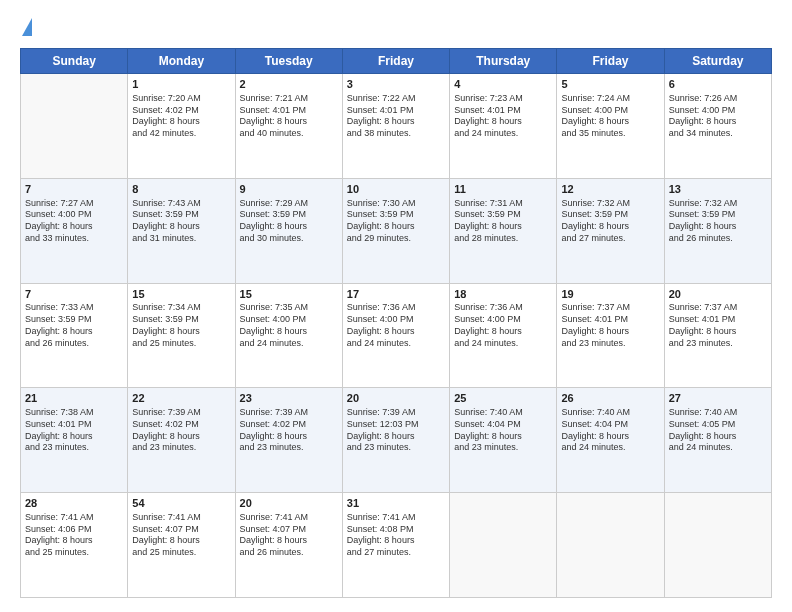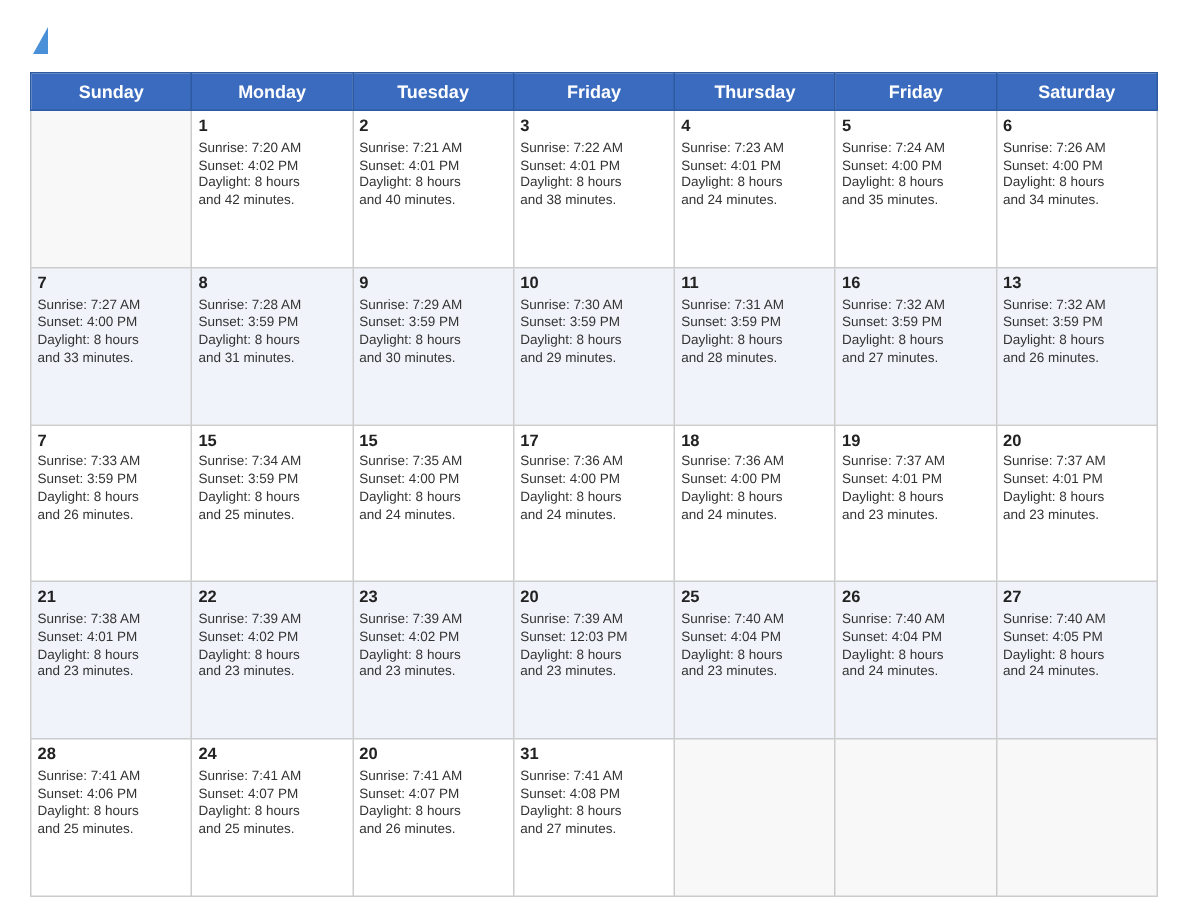--- a/index.html
+++ b/index.html
@@ -190,21 +190,21 @@
         <tr>
           <td class="row-shade">
             <span class="day-number">7</span>
             <div class="day-info">Sunrise: 7:27 AM</div>
             <div class="day-info">Sunset: 4:00 PM</div>
             <div class="day-info">Daylight: 8 hours</div>
             <div class="day-info">and 33 minutes.</div>
           </td>
           <td class="row-shade">
             <span class="day-number">8</span>
-            <div class="day-info">Sunrise: 7:28 AM</div>
+            <div class="day-info">Sunrise: 7:43 AM</div>
             <div class="day-info">Sunset: 3:59 PM</div>
             <div class="day-info">Daylight: 8 hours</div>
             <div class="day-info">and 31 minutes.</div>
           </td>
           <td class="row-shade">
             <span class="day-number">9</span>
             <div class="day-info">Sunrise: 7:29 AM</div>
             <div class="day-info">Sunset: 3:59 PM</div>
             <div class="day-info">Daylight: 8 hours</div>
             <div class="day-info">and 30 minutes.</div>
@@ -217,21 +217,21 @@
             <div class="day-info">and 29 minutes.</div>
           </td>
           <td class="row-shade">
             <span class="day-number">11</span>
             <div class="day-info">Sunrise: 7:31 AM</div>
             <div class="day-info">Sunset: 3:59 PM</div>
             <div class="day-info">Daylight: 8 hours</div>
             <div class="day-info">and 28 minutes.</div>
           </td>
           <td class="row-shade">
-            <span class="day-number">16</span>
+            <span class="day-number">12</span>
             <div class="day-info">Sunrise: 7:32 AM</div>
             <div class="day-info">Sunset: 3:59 PM</div>
             <div class="day-info">Daylight: 8 hours</div>
             <div class="day-info">and 27 minutes.</div>
           </td>
           <td class="row-shade">
             <span class="day-number">13</span>
             <div class="day-info">Sunrise: 7:32 AM</div>
             <div class="day-info">Sunset: 3:59 PM</div>
             <div class="day-info">Daylight: 8 hours</div>
@@ -342,21 +342,21 @@
         </tr>
         <tr>
           <td>
             <span class="day-number">28</span>
             <div class="day-info">Sunrise: 7:41 AM</div>
             <div class="day-info">Sunset: 4:06 PM</div>
             <div class="day-info">Daylight: 8 hours</div>
             <div class="day-info">and 25 minutes.</div>
           </td>
           <td>
-            <span class="day-number">24</span>
+            <span class="day-number">54</span>
             <div class="day-info">Sunrise: 7:41 AM</div>
             <div class="day-info">Sunset: 4:07 PM</div>
             <div class="day-info">Daylight: 8 hours</div>
             <div class="day-info">and 25 minutes.</div>
           </td>
           <td>
             <span class="day-number">20</span>
             <div class="day-info">Sunrise: 7:41 AM</div>
             <div class="day-info">Sunset: 4:07 PM</div>
             <div class="day-info">Daylight: 8 hours</div>

